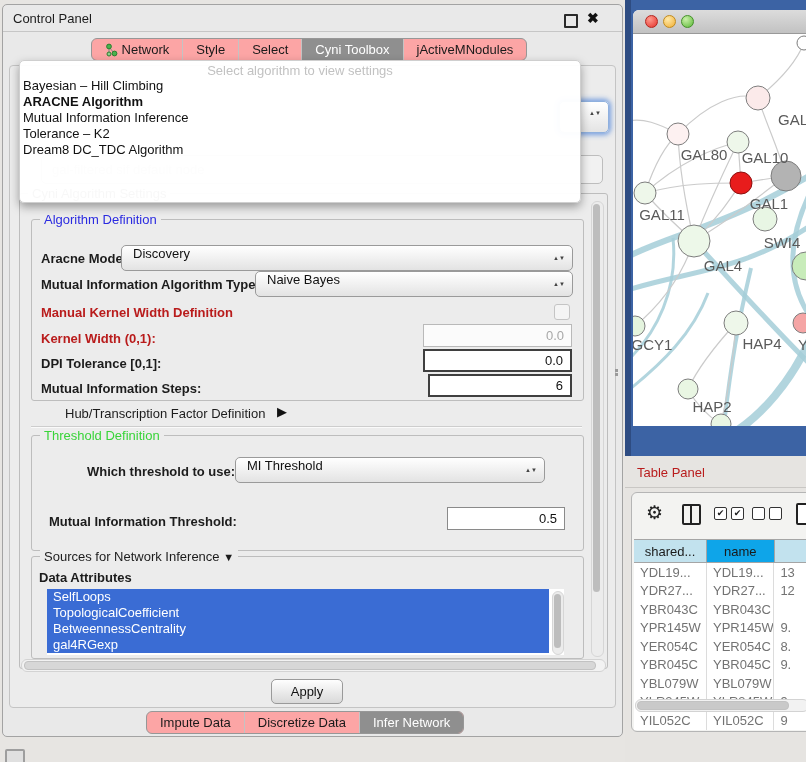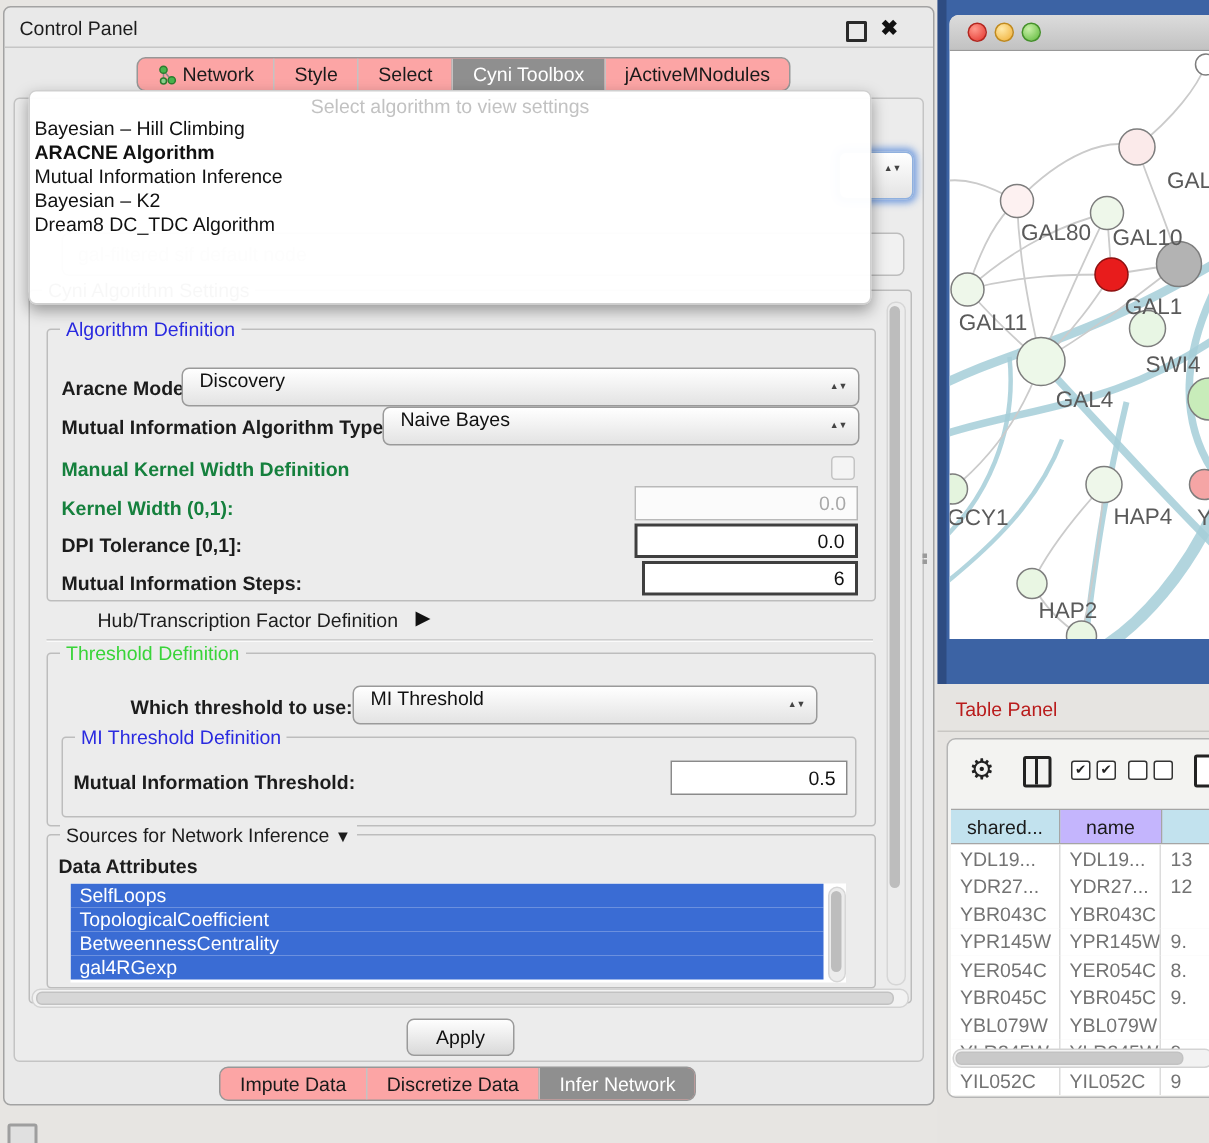--- a/index.html
+++ b/index.html
@@ -42,21 +42,21 @@
   .popup-item.selected{font-weight:bold;}
 
   
   .group{border:1px solid #bdbdbd;border-radius:3px;}
   .group-title{position:absolute;top:-8px;left:8px;background:#ececec;padding:0 4px;font-size:13px;}
   .t-black{color:#1c1c1c;} .t-blue{color:#2a2ae0;} .t-green{color:#39d439;}
 
   #settings-group{left:16px;top:188px;width:587px;height:474px;}
 
   .field-label{font-size:13px;font-weight:bold;color:#1c1c1c;white-space:nowrap;}
-  .field-label.disabled{color:#15803d;}
+  .field-label.disabled{color:#b91c1c;}
   .combo{border:1px solid #9a9a9a;border-radius:5px;background:linear-gradient(#ffffff,#e3e3e3);
     font-size:13px;color:#111;display:flex;align-items:flex-start;padding:0 8px 0 11px;box-sizing:border-box;}
   .combo .arrows{position:absolute;right:7px;top:50%;transform:translateY(-50%);display:flex;
     flex-direction:column;line-height:6px;font-size:6px;color:#444;}
   .tfield{background:#fff;border:2px solid #3f3f3f;font-size:13px;color:#111;
     display:flex;align-items:center;justify-content:flex-end;padding:0 7px;box-sizing:border-box;}
   .tfield.disabled{border:1px solid #b9b9b9;background:#fbfbfb;color:#a8a8a8;}
   .checkbox{width:14px;height:14px;border:1px solid #c4c4c4;border-radius:3px;background:#f4f4f4;}
 
   .vscroll{width:11px;background:#ececec;border:1px solid #d6d6d6;border-radius:6px;}
@@ -102,21 +102,21 @@
     text-align:center;color:#222;background:#fff;}
   .tb-checked{left:82px;top:14px;display:flex;gap:4px;}
   .tb-unchecked{left:120px;top:14px;display:flex;gap:4px;}
   .tb-page{left:164px;top:10px;width:18px;height:18px;border:2px solid #222;border-radius:2px;background:#fff;}
 
   #data-table{left:2px;top:46px;width:178px;overflow:hidden;}
   .th-row{display:flex;height:22px;border-top:1px solid #a5a5a5;border-bottom:1px solid #a5a5a5;}
   .th{font-size:13px;color:#1a1a1a;display:flex;align-items:center;justify-content:center;
      border-right:1px solid #a5a5a5;box-sizing:border-box;}
   .th.c1{width:78px;background:#c2e2ee;}
-  .th.c2{width:72px;background:#c4b5fd;}
+  .th.c2{width:72px;background:#0ea5e9;}
   .th.c3{width:40px;background:#c2e2ee;border-right:none;}
   .td-row{display:flex;height:18.5px;background:#fff;}
   .td{font-size:13px;color:#737373;display:flex;align-items:center;padding-left:6px;box-sizing:border-box;
      white-space:nowrap;overflow:hidden;border-right:1px solid #dcdcdc;}
   .td.c1{width:78px;} .td.c2{width:72px;} .td.c3{width:40px;border-right:none;}
   #table-hscroll{left:3px;top:206px;width:172px;}
   #table-hscroll .thumb{left:1px;width:150px;background:#c9c9c9;}
 
   
   #corner-icon{left:5px;top:749px;width:16px;height:13px;border:2px solid #9e9e9e;border-radius:2px;background:#e0e0e0;}
@@ -156,21 +156,21 @@
     <span class="arrows" style="position:absolute;right:7px;top:8px;display:flex;flex-direction:column;line-height:6px;font-size:6px;color:#444;">▲▼</span>
   </div>
   <div class="ghost-combo abs">gal-filtered sif default node</div>
 
   <div id="algo-popup" class="abs">
     <div class="popup-placeholder">Select algorithm to view settings</div>
     <div id="popup-items">
         <div class="popup-item">Bayesian – Hill Climbing</div>
         <div class="popup-item selected">ARACNE Algorithm</div>
         <div class="popup-item">Mutual Information Inference</div>
-        <div class="popup-item">Bayesian – K2</div>
+        <div class="popup-item">Tolerance – K2</div>
         <div class="popup-item">Dream8 DC_TDC Algorithm</div>
       </div>
   </div>
 
   <div id="settings-group" class="group abs">
     <span class="group-title t-black">Cyni Algorithm Settings</span>
   </div>
 
   <div class="vscroll abs" style="left:588px;top:196px;height:454px;">
     <div class="thumb" style="top:2px;height:388px;"></div>
@@ -208,23 +208,20 @@
   <span class="abs" style="left:274px;top:399px;font-size:13px;color:#111;">▶</span>
   <div class="rule abs" style="left:28px;top:421px;width:551px;"></div>
 
   <div class="group abs" style="left:28px;top:430px;width:551px;height:114px;">
     <span class="group-title t-green">Threshold Definition</span>
   </div>
   <span class="field-label abs" style="left:84px;top:459px;">Which threshold to use:</span>
   <div class="combo abs" style="left:232px;top:452px;width:310px;height:26px;">
     <span>MI Threshold</span>
     <span class="arrows">▲▼</span>
-  </div>
-  <div class="group abs" style="left:38px;top:486px;width:528px;height:52px;">
-    <span class="group-title t-blue" style="background:#ececec;">MI Threshold Definition</span>
   </div>
   <span class="field-label abs" style="left:46px;top:509px;">Mutual Information Threshold:</span>
   <div class="tfield abs" style="left:444px;top:502px;width:118px;height:23px;border-width:1px;border-color:#8a8a8a;">0.5</div>
 
   <div class="group abs" style="left:28px;top:551px;width:551px;height:101px;">
     <span class="group-title t-black">
       <span>Sources for Network Inference</span>
       <span style="font-size:11px;">▼</span>
     </span>
   </div>

